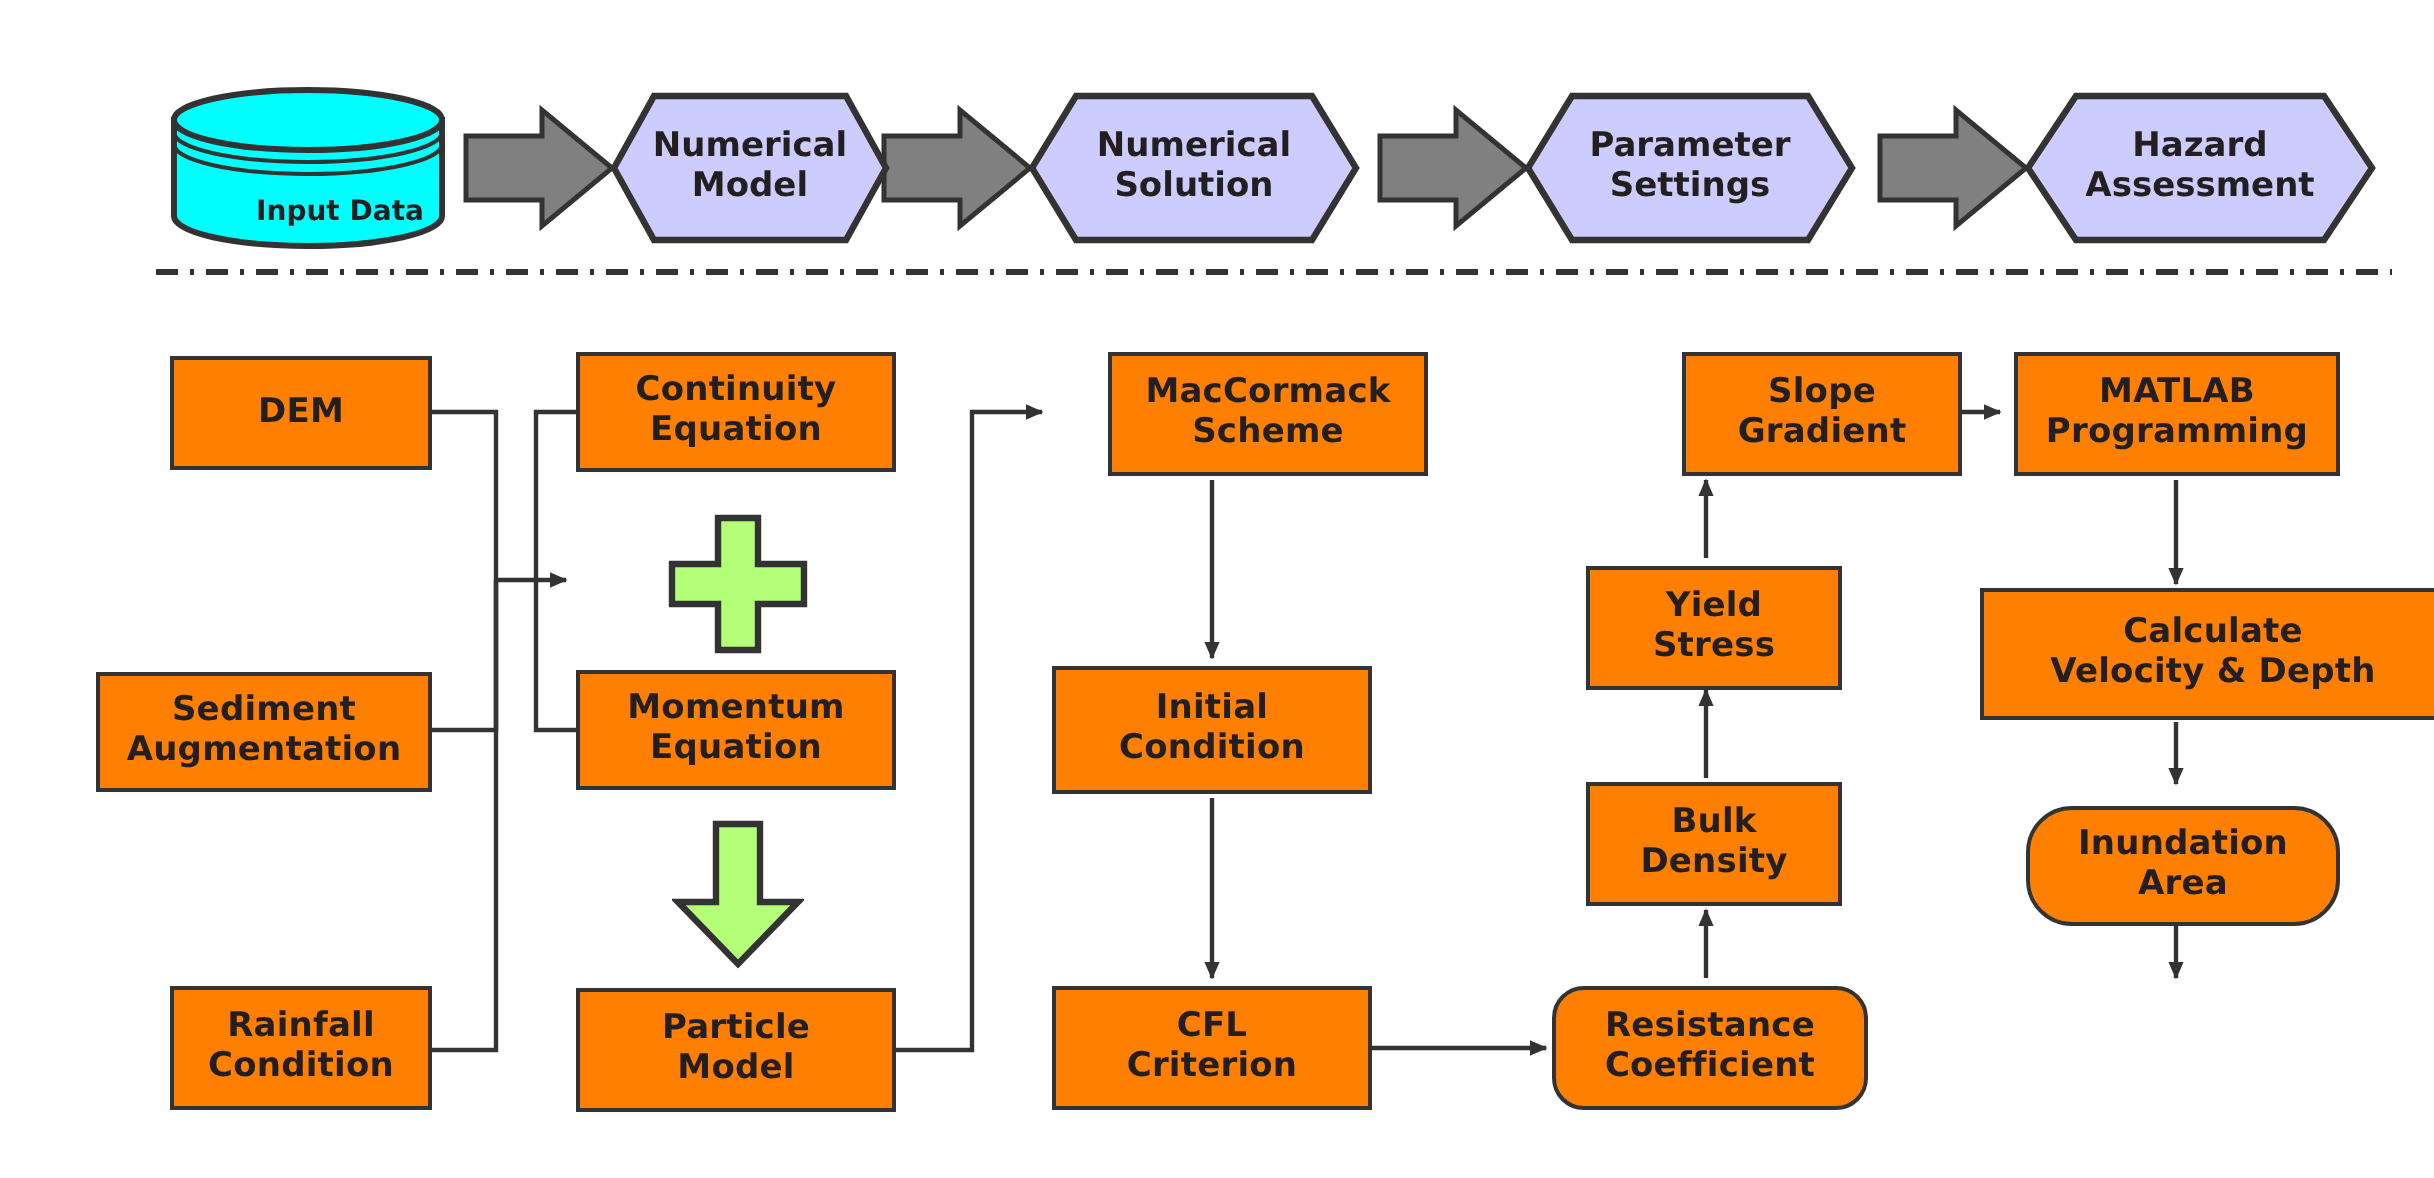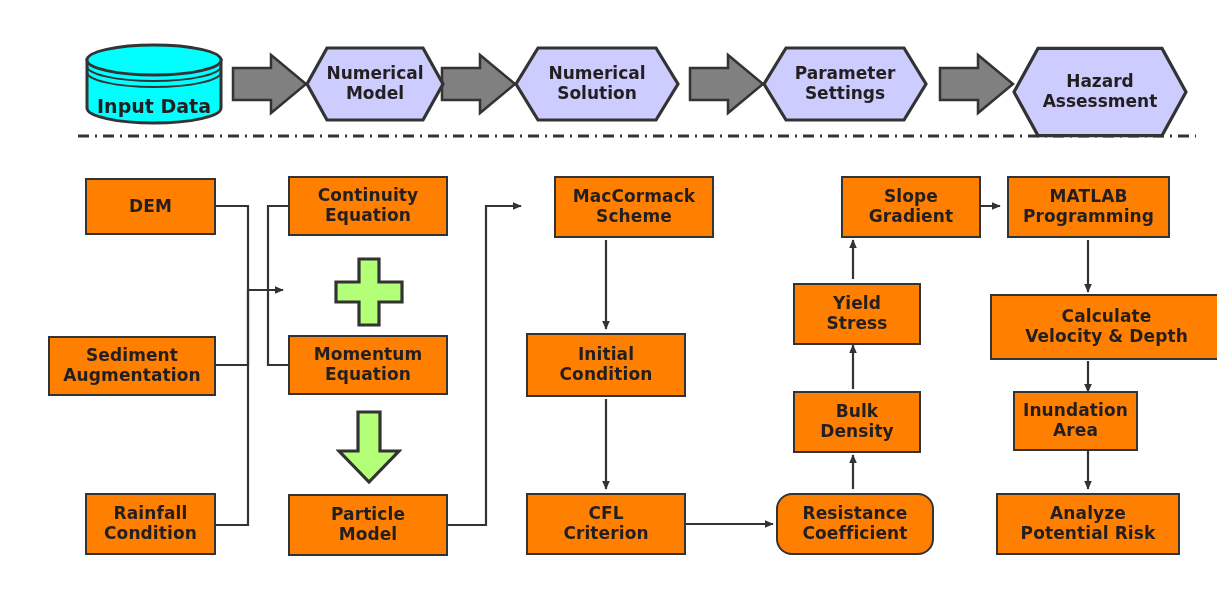--- a/index.html
+++ b/index.html
@@ -14,23 +14,23 @@
         line-height:1.16;white-space:pre-line;}
 
   .proc{background:#FF8000;font-size:17px;letter-spacing:.1px;}
   .hexwrap{position:absolute;}
   .hex{width:100%;height:100%;display:block;}
   .hexlabel{position:absolute;left:0;top:0;width:100%;height:100%;
             display:flex;align-items:center;justify-content:center;
             text-align:center;white-space:pre-line;font-weight:bold;
             font-size:17px;color:#231f20;line-height:1.16;}
   .cyl{position:absolute;}
-  .cyllabel{position:absolute;left:0;top:0;width:100%;height:100%;
+  .cyllabel{position:absolute;left:16px;top:0;width:100%;height:100%;
             display:flex;align-items:center;justify-content:center;
-            font-weight:bold;font-size:19px;color:#231f20;}
+            font-weight:bold;font-size:14px;color:#231f20;}
   .garrow,.gsym{position:absolute;}
 </style>
 </head>
 <body>
 
 <div id="stage">
 
   <svg id="wires" viewBox="0 0 1217 589">
     <defs>
       <marker id="ah" markerWidth="9" markerHeight="9" refX="8.2" refY="4.5" orient="auto" markerUnits="userSpaceOnUse">
@@ -106,21 +106,21 @@
   </div>
 
   <div class="hexwrap" style="left:762px;top:46px;width:166px;height:76px;">
     <svg class="hex" viewBox="0 0 166 76" preserveAspectRatio="none">
       <path d="M24,2 L142,2 L164,38 L142,74 L24,74 L2,38 z" fill="#CCCCFF" stroke="#333333" stroke-width="3.2" vector-effect="non-scaling-stroke"></path>
     </svg>
     <div class="hexlabel">Parameter
 Settings</div>
   </div>
 
-  <div class="hexwrap" style="left:1012px;top:46px;width:176px;height:92px;text-decoration:underline;">
+  <div class="hexwrap" style="left:1012px;top:46px;width:176px;height:76px;text-decoration:underline;">
     <svg class="hex" viewBox="0 0 176 76" preserveAspectRatio="none">
       <path d="M26,2 L150,2 L174,38 L150,74 L26,74 L2,38 z" fill="#CCCCFF" stroke="#333333" stroke-width="3.2" vector-effect="non-scaling-stroke"></path>
     </svg>
     <div class="hexlabel">Hazard
 Assessment</div>
   </div>
 
   <div class="node proc" style="left:85px;top:178px;width:131px;height:57px;">DEM</div>
 
   <div class="node proc" style="left:48px;top:336px;width:168px;height:60px;">Sediment
@@ -170,19 +170,17 @@
 
   <div class="node proc" style="left:776px;top:493px;width:158px;height:62px;border-radius:16px;">Resistance
 Coefficient</div>
 
   <div class="node proc" style="left:1007px;top:176px;width:163px;height:62px;">MATLAB
 Programming</div>
 
   <div class="node proc" style="left:990px;top:294px;width:233px;height:66px;">Calculate
 Velocity &amp; Depth</div>
 
-  <div class="node proc" style="left:1013px;top:391px;width:125px;height:60px;">Inundation
+  <div class="node proc" style="left:1013px;top:403px;width:157px;height:60px;border-radius:23px;">Inundation
 Area</div>
 
-  <div class="node proc" style="left:996px;top:493px;width:184px;height:62px;">Analyze
-Potential Risk</div>
 
 </div>
 
 </body></html>

